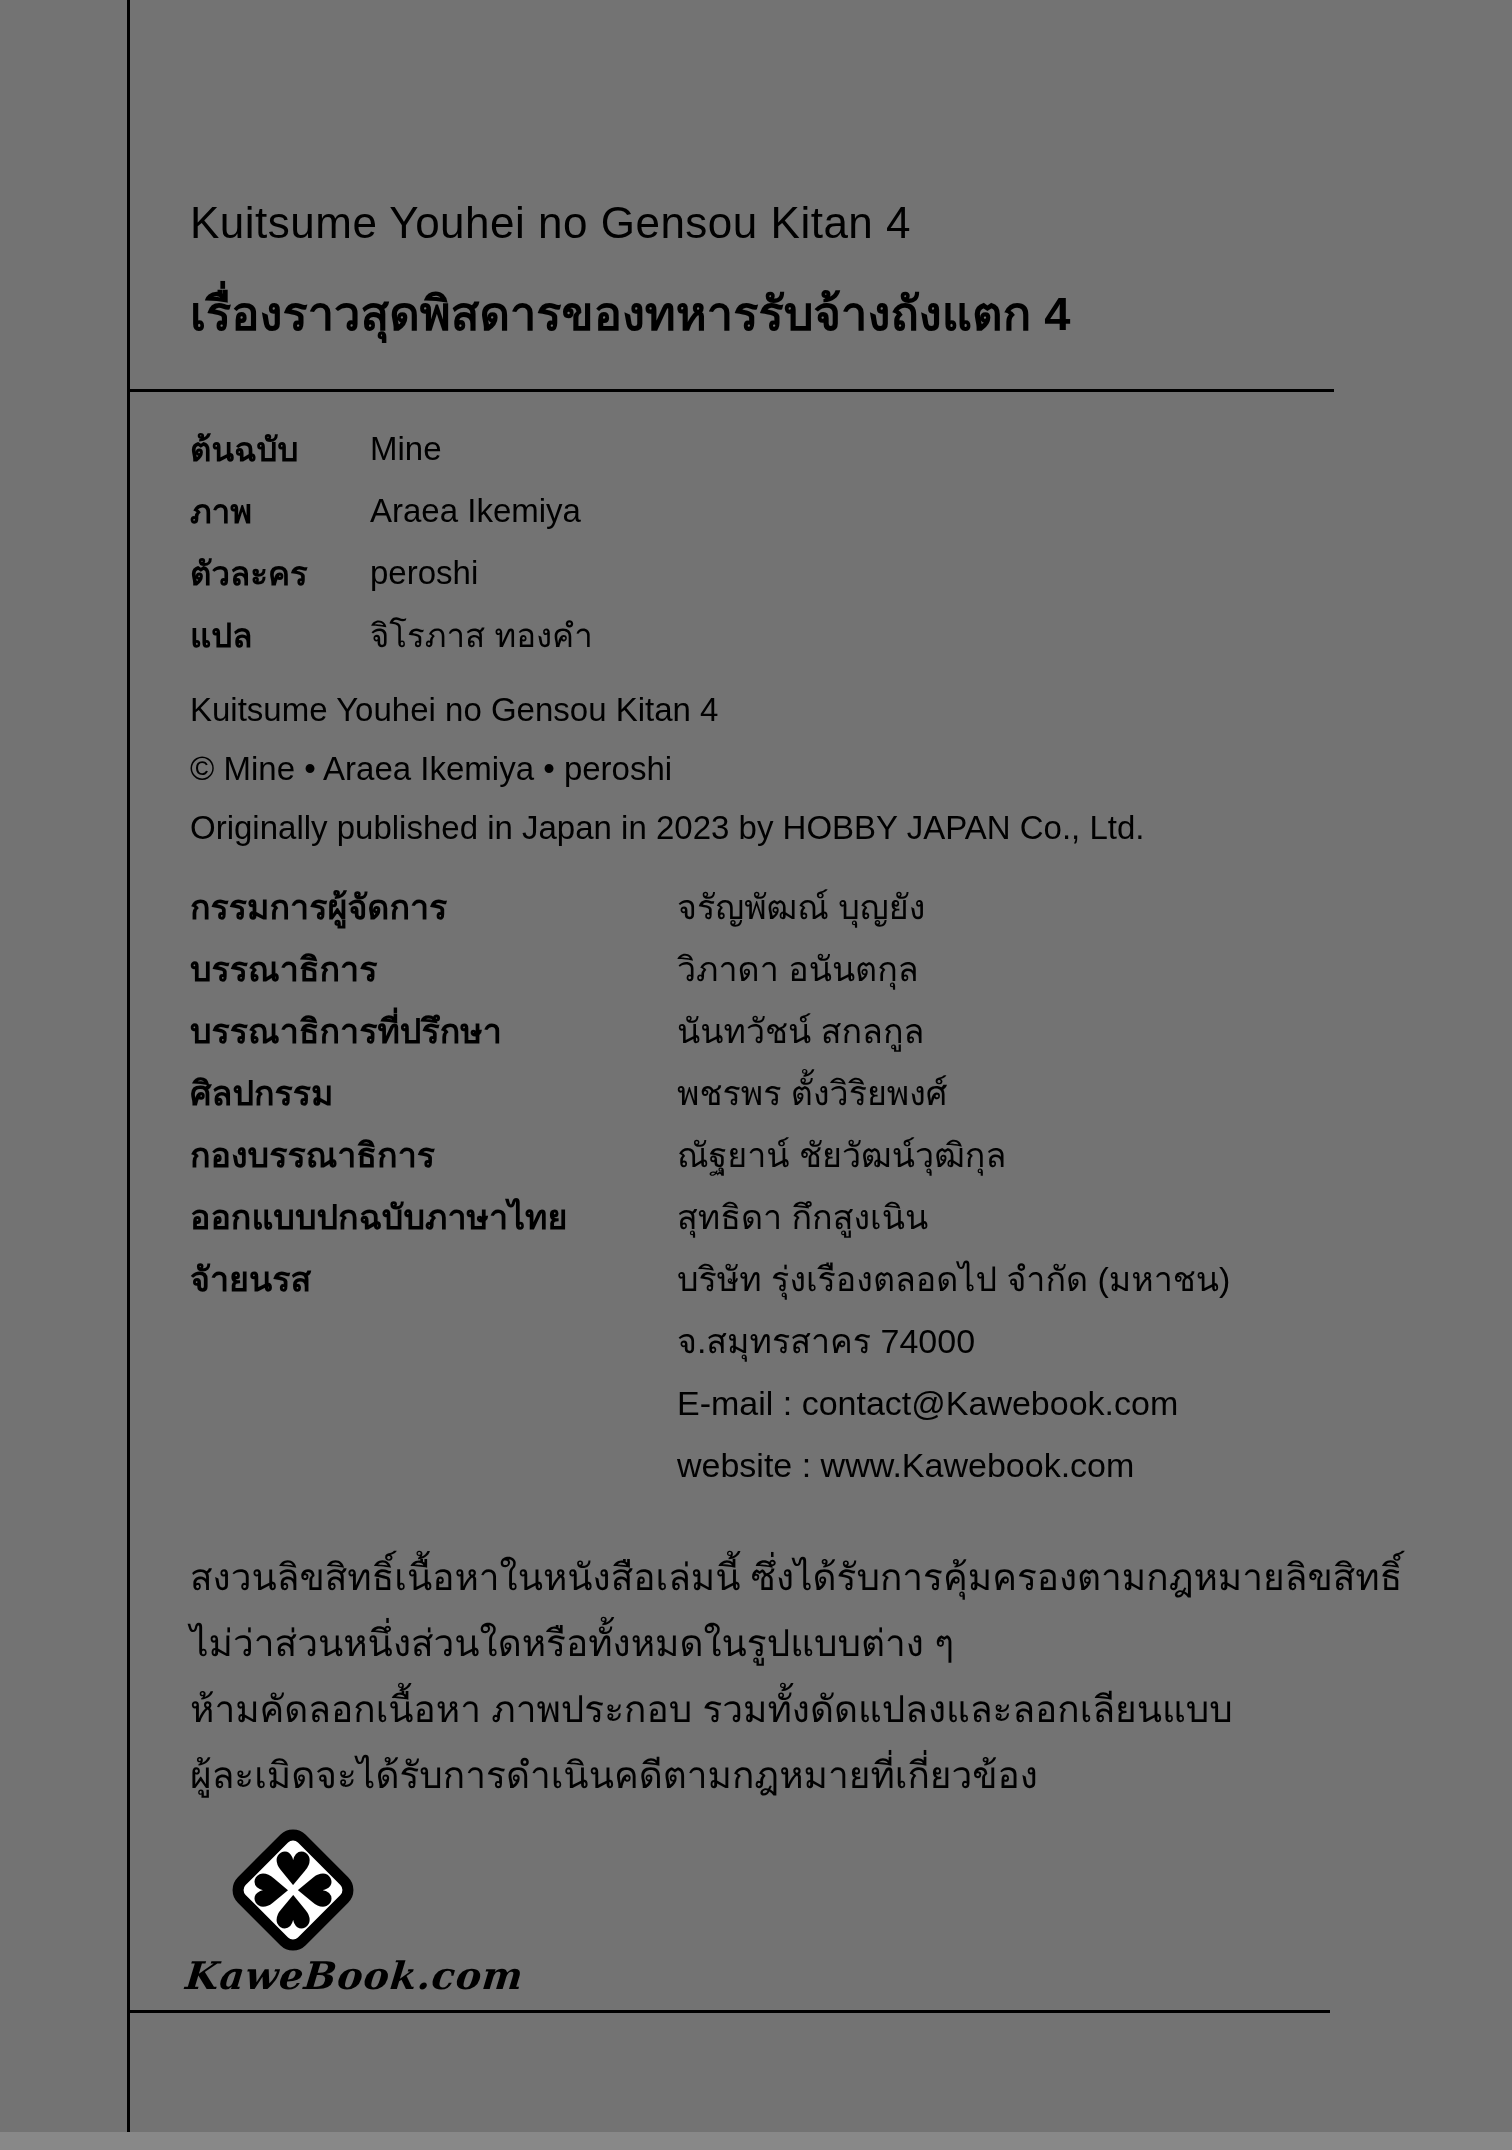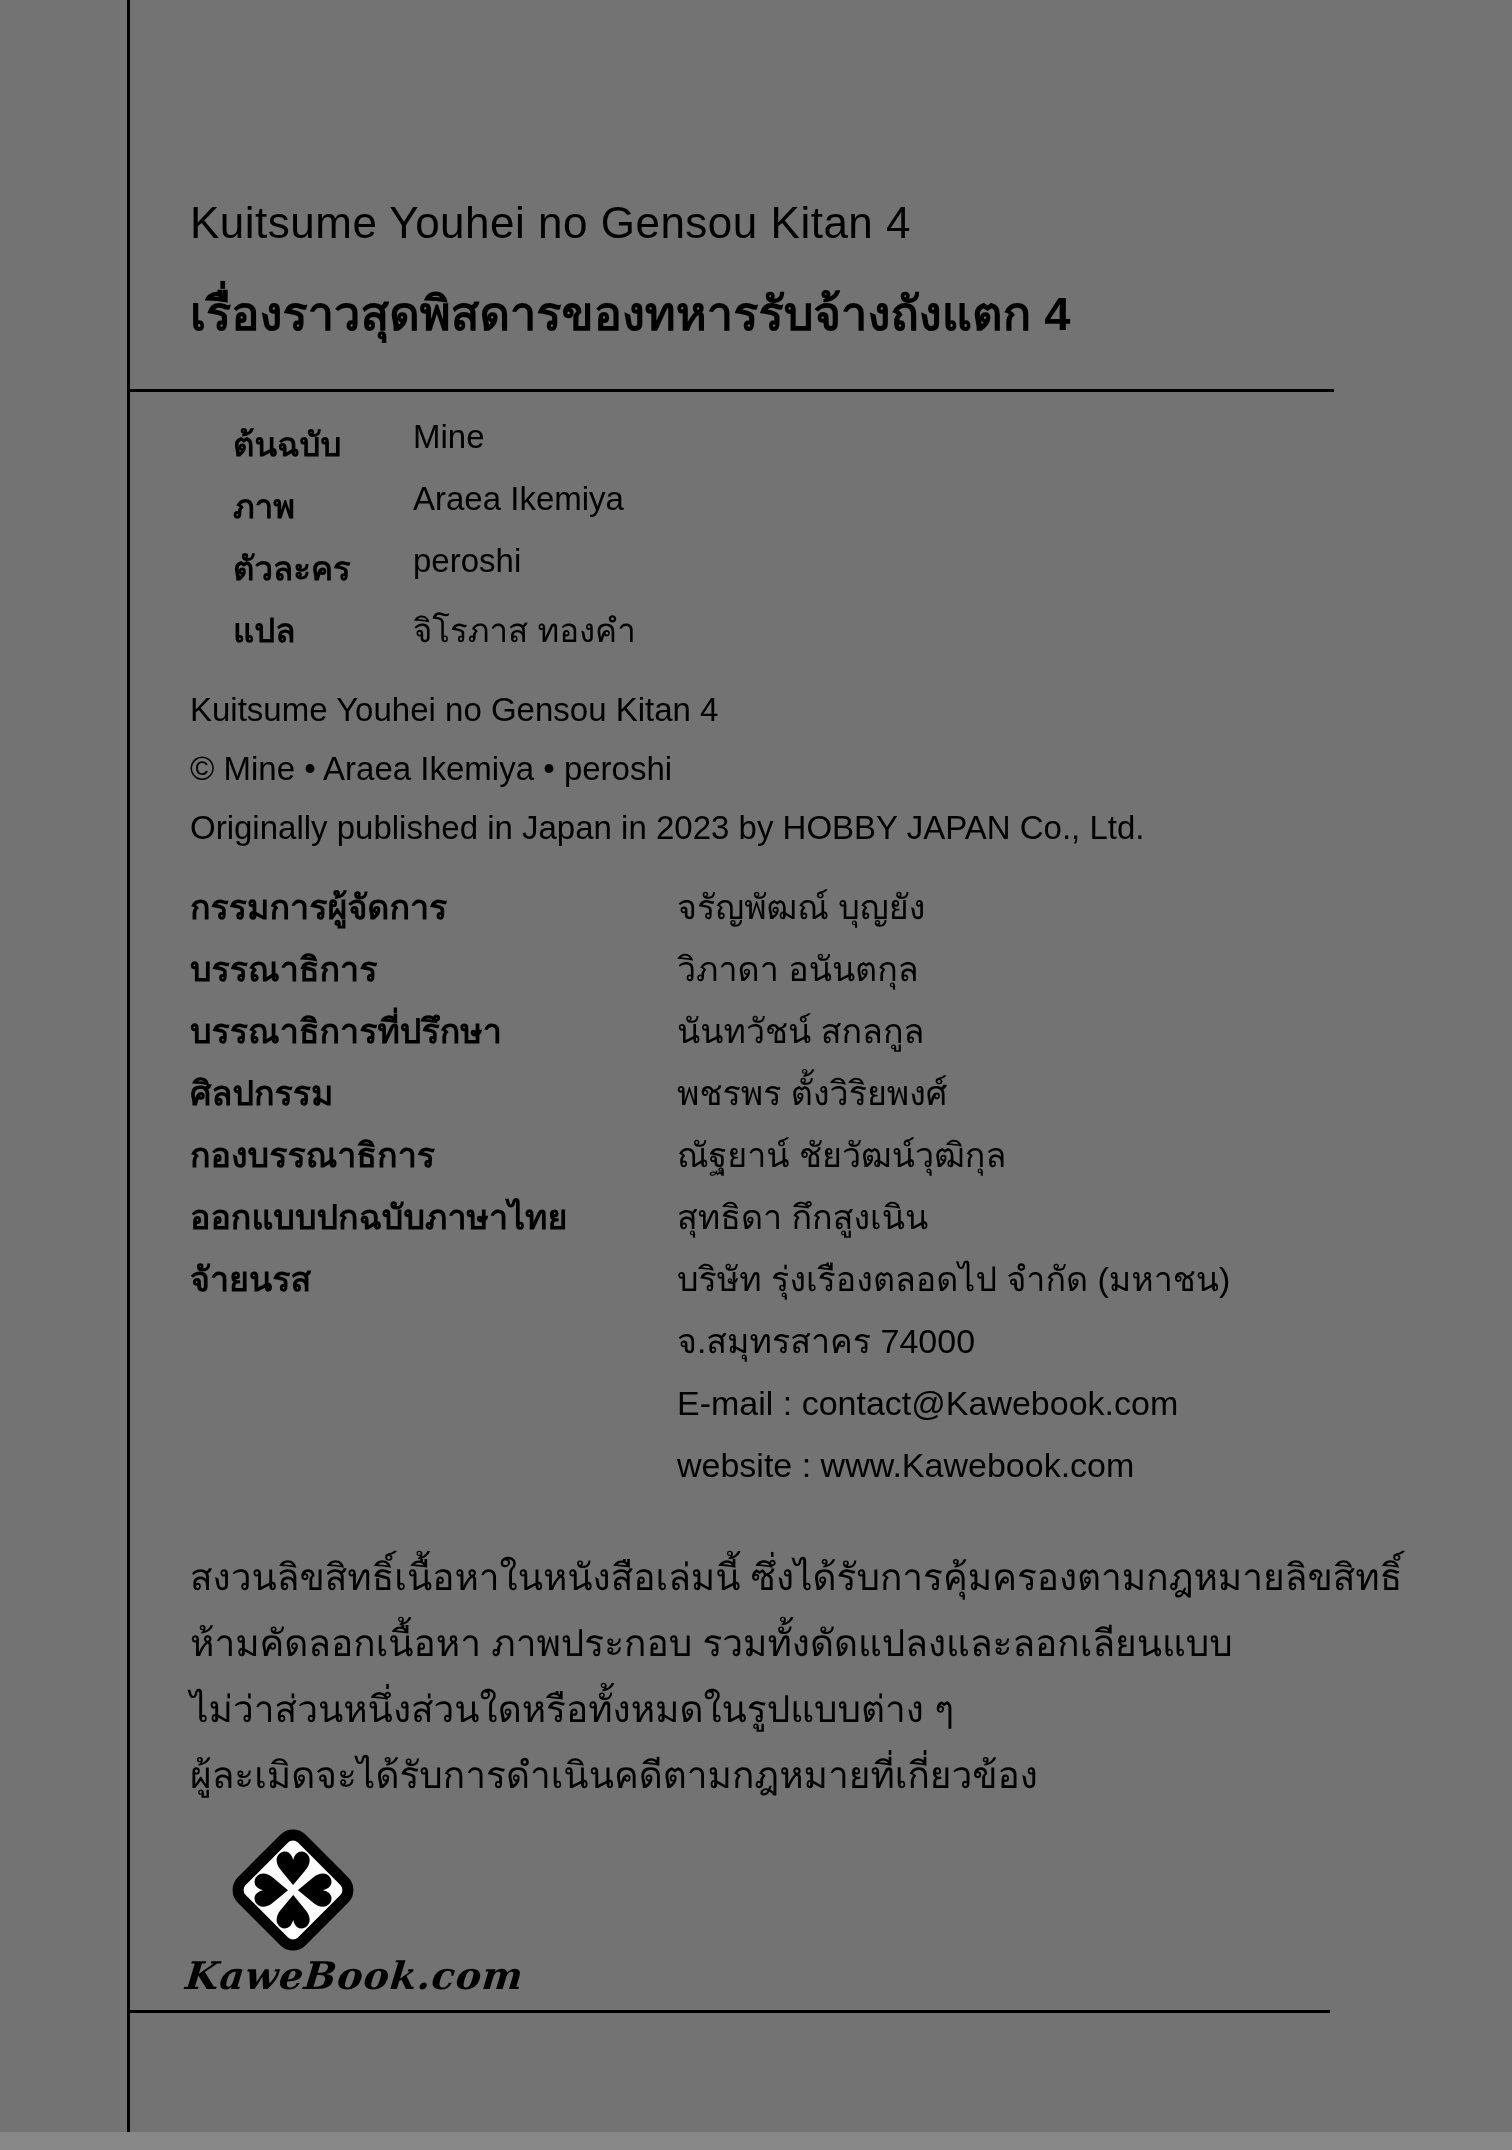--- a/index.html
+++ b/index.html
@@ -19,21 +19,21 @@
   .rule2{top:2010px;width:1203px;}
   .title-en{
     position:absolute;left:190px;top:198px;margin:0;
     font-size:44px;font-weight:400;letter-spacing:0.5px;white-space:nowrap;
   }
   .title-th{
     position:absolute;left:190px;top:276px;margin:0;
     font-size:47px;font-weight:700;white-space:nowrap;
   }
   .credits{position:absolute;left:190px;top:418px;font-size:33px;}
-  .credits .row{display:flex;height:62px;align-items:flex-start;margin-left:43px;}
+  .credits .row{display:flex;height:62px;align-items:center;}
   .credits .lbl{width:180px;font-weight:700;}
   .credits .val{font-weight:400;}
   .copyright{position:absolute;left:190px;top:680px;font-size:33px;line-height:59px;white-space:nowrap;}
   .staff{position:absolute;left:190px;top:876px;font-size:34px;}
   .staff .row{display:flex;height:62px;align-items:center;white-space:nowrap;}
   .staff .lbl{width:455px;font-weight:700;flex:0 0 455px;}
   .staff .val{font-weight:400;margin-left:32px;}
   .disclaimer{position:absolute;left:190px;top:1545px;font-size:37px;line-height:66px;white-space:nowrap;}
   .logo{position:absolute;left:150px;top:1815px;width:320px;height:200px;}
   .logo-diamond{
@@ -132,22 +132,22 @@
       <span class="val">E-mail : contact@Kawebook.com</span>
     </div>
     <div class="row">
       <span class="lbl"></span>
       <span class="val">website : www.Kawebook.com</span>
     </div>
   </div>
 
   <div class="disclaimer">
     <div>สงวนลิขสิทธิ์เนื้อหาในหนังสือเล่มนี้ ซึ่งได้รับการคุ้มครองตามกฎหมายลิขสิทธิ์</div>
+    <div>ไม่ว่าส่วนหนึ่งส่วนใดหรือทั้งหมดในรูปแบบต่าง ๆ</div>
     <div>ห้ามคัดลอกเนื้อหา ภาพประกอบ รวมทั้งดัดแปลงและลอกเลียนแบบ</div>
-    <div>ไม่ว่าส่วนหนึ่งส่วนใดหรือทั้งหมดในรูปแบบต่าง ๆ</div>
     <div>ผู้ละเมิดจะได้รับการดำเนินคดีตามกฎหมายที่เกี่ยวข้อง</div>
   </div>
 
   <div class="logo">
     <div class="logo-diamond"></div>
     <div class="logo-hearts">
       <span class="h-n">♥</span>
       <span class="h-e">♥</span>
       <span class="h-s">♥</span>
       <span class="h-w">♥</span>

